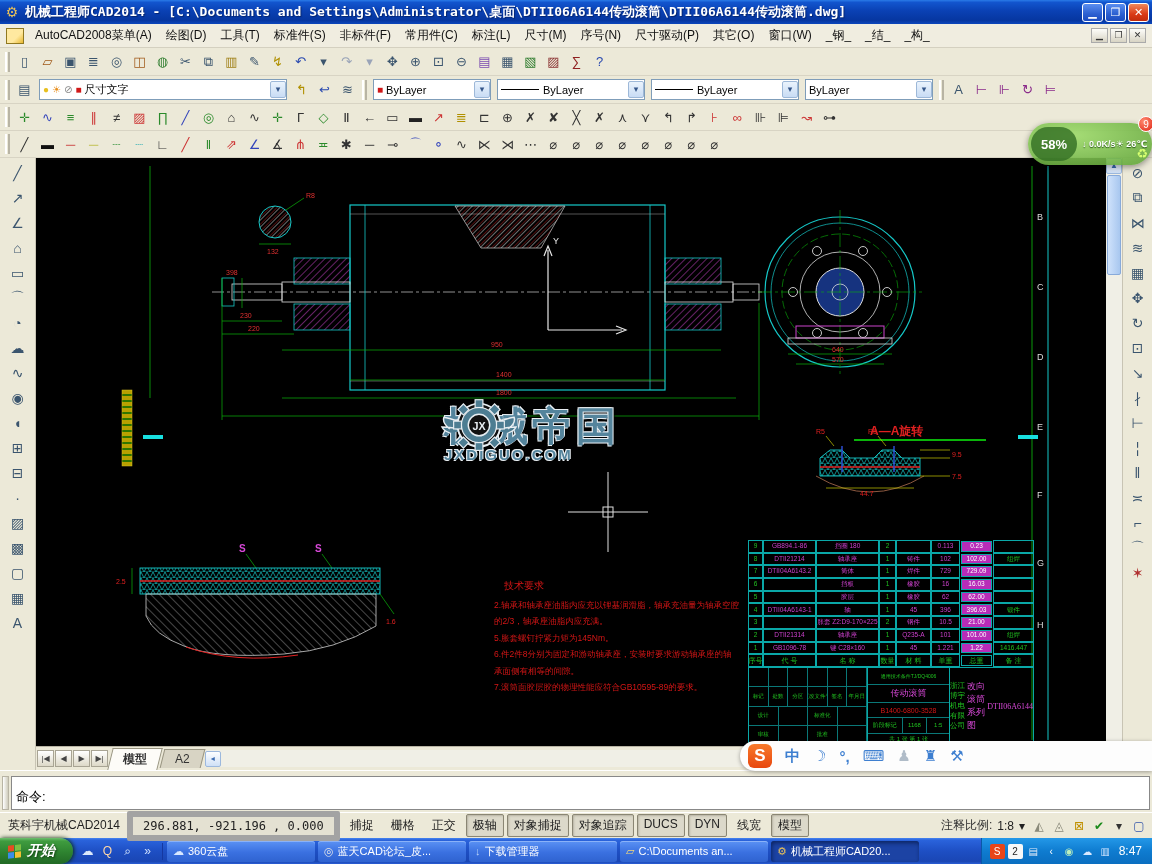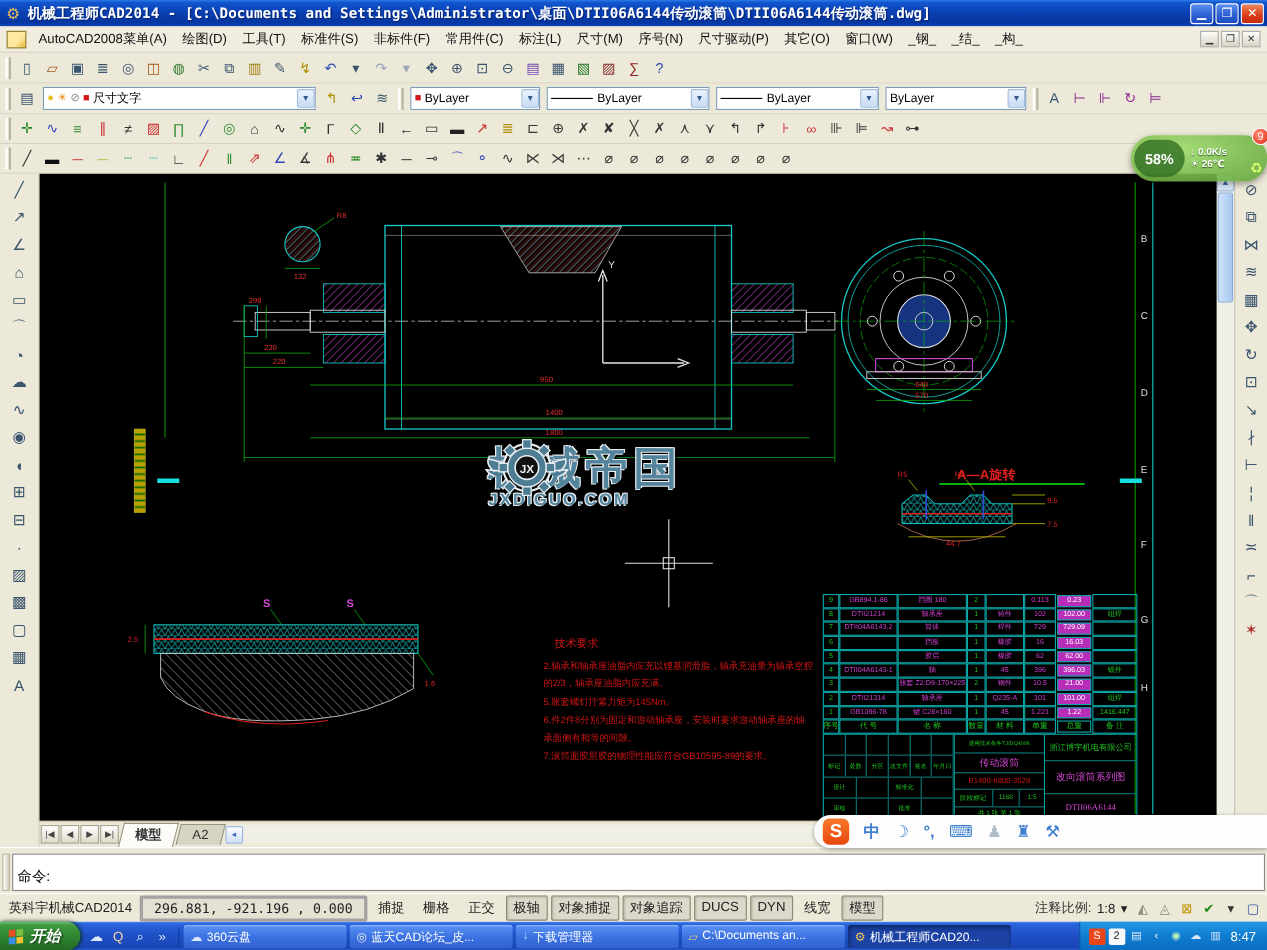--- a/index.html
+++ b/index.html
@@ -67,38 +67,38 @@
   .bomrow > span:nth-child(1) { color:#20c020; }
   .bomrow > span:nth-child(4) { color:#20c020; }
   .bomrow > span:nth-child(7) { background:#b82cb8; color:#fff; margin:1px; }
   .bomrow > span:nth-child(8) { color:#20c020; }
   .bomhead > span { color:#20c020 !important; background:none !important; font-size:7px; }
   .tblock { position:absolute; left:712px; top:509px; width:286px; height:79px; border:1px solid #0aa8a8; display:flex; font-size:6px; color:#20c020; }
   .tb-left { width:119px; border-right:1px solid #0aa8a8; display:flex; flex-direction:column; }
   .tb-left .r { flex:1; display:flex; border-bottom:1px solid #0a7878; }
   .tb-left .r span { flex:1; border-right:1px solid #0a7878; display:flex; align-items:center; justify-content:center; font-size:5.5px; white-space:nowrap; overflow:hidden; }
   .tb-mid { width:82px; border-right:1px solid #0aa8a8; display:flex; flex-direction:column; text-align:center; }
-  .tb-right { flex:1; display:flex; flex-direction:column; text-align:left; }
+  .tb-right { flex:1; display:flex; flex-direction:row; text-align:left; }
   .magenta { color:#d848d8;font-family:Liberation Serif, serif; } .redtxt { color:#d41616; }
 
   .watermark { position:absolute; left:404px; top:230px; width:290px; height:92px; display:flex; align-items:center; pointer-events:none; }
   .wmgear { width:78px; height:78px; position:relative; flex:0 0 auto; }
   .wmtext { margin-left:4px; }
   .wm-cn { font-size:40px; font-weight:bold; color:#54849c; letter-spacing:4px; line-height:1.0; text-shadow:-1px -1px 0 #e8eef2,1px -1px 0 #e8eef2,-1px 1px 0 #e8eef2,2px 2px 2px #000; }
   .wm-en { font-size:15px; font-weight:bold; color:#54849c; letter-spacing:2px; text-shadow:-1px -1px 0 #e8eef2,1px -1px 0 #e8eef2,-1px 1px 0 #e8eef2,2px 2px 2px #000; }
 
   
   .cmdsplit { height:4px; background:#ECE9D8; border-top:1px solid #fff; }
   .cmdarea { height:38px; background:#ECE9D8; display:flex; padding:2px; }
   .cmdgutter { width:7px; background:linear-gradient(90deg,#fff,#cfccbc); border:1px solid #b8b4a4; margin-right:2px; }
   .cmdbox { flex:1; background:#fff; border:1px solid #888; font-size:13px; color:#000; display:flex; align-items:flex-end; padding:3px 4px; font-family:"Liberation Sans","DejaVu Sans",sans-serif; }
 
   
   .statusbar { height:26px; background:#ECE9D8; border-top:1px solid #fff; display:flex; align-items:center; font-size:12px; color:#222; padding:0 4px; gap:3px; }
-  .coords { border:3px solid #a3a3a3; border-radius:2px; background:#e4e1d2; padding:2px 10px; min-width:195px; font-family:"DejaVu Sans Mono","Liberation Mono",monospace; font-size:12px; }
+  .coords { border:6px solid #a3a3a3; border-radius:2px; background:#e4e1d2; padding:2px 10px; min-width:195px; font-family:"DejaVu Sans Mono","Liberation Mono",monospace; font-size:12px; }
   .appname { padding:2px 4px; white-space:nowrap; }
   .tgl { padding:2px 6px; border:1px solid transparent; border-radius:2px; white-space:nowrap; }
   .tgl.on { border:1px solid #8a8674; background:#dcd9ca; box-shadow:inset 1px 1px 2px #b8b4a4; }
   .statright { margin-left:auto; display:flex; align-items:center; gap:5px; }
   .anno-label { color:#333; }
   .statico { width:18px; text-align:center; font-size:12px; }
 
   
   .taskbar { height:26px; background:linear-gradient(180deg,#4584f0 0%,#2a63dc 8%,#1e4fc4 50%,#1a46b4 90%,#2a5ed4 100%); display:flex; align-items:center; }
   .startbtn { height:26px; padding:0 18px 0 8px; background:linear-gradient(180deg,#6fbf6f 0%,#3f9c3f 12%,#2e8330 55%,#236c26 95%); border-radius:0 14px 14px 0; display:flex; align-items:center; gap:5px; color:#fff; font-size:14px; font-weight:bold; font-style:italic; text-shadow:1px 1px 2px #124012; box-shadow:1px 0 4px #0a2a0a; }
@@ -116,21 +116,21 @@
   .clock { color:#fff; font-size:12px; margin-left:2px; }
 
   
   .sogou { position:absolute; left:740px; top:741px; width:412px; height:30px; background:#fdfdfd; border-radius:16px 0 0 16px; box-shadow:0 1px 4px rgba(0,0,0,.35); display:flex; align-items:center; gap:13px; padding:0 10px 0 8px; z-index:50; }
   .slogo { width:24px; height:24px; border-radius:6px; background:linear-gradient(180deg,#f87a2c,#e8470e); color:#fff; font-weight:bold; font-size:17px; display:flex; align-items:center; justify-content:center; }
   .sico { color:#3e7fd0; font-size:15px; font-weight:bold; }
 
   
   .bubble { position:absolute; left:1028px; top:123px; width:124px; height:42px; background:radial-gradient(ellipse at 35% 30%, rgba(160,220,110,.92), rgba(90,160,50,.88)); border-radius:21px; z-index:60; display:flex; align-items:center; box-shadow:0 2px 6px rgba(0,0,0,.4); }
   .pct { width:46px; height:34px; margin-left:3px; background:rgba(50,110,35,.8); border-radius:17px; color:#fff; font-size:13px; font-weight:bold; display:flex; align-items:center; justify-content:center; }
-  .binfo { display:flex; flex-direction:column; margin-left:5px; font-size:9px; color:#fff; line-height:11px; font-weight:bold; text-shadow:0 1px 1px #2a5a18; }
+  .binfo { display:flex; flex-direction:row; margin-left:5px; font-size:9px; color:#fff; line-height:11px; font-weight:bold; text-shadow:0 1px 1px #2a5a18; }
   .badge { position:absolute; right:-2px; top:-7px; width:16px; height:16px; border-radius:50%; background:radial-gradient(circle at 35% 30%,#ff8a70,#e02515); color:#fff; font-size:10px; display:flex; align-items:center; justify-content:center; border:1px solid #fff; }
   .recyc { position:absolute; right:4px; bottom:4px; color:#d6ff70; font-size:13px; }
 </style>
 </head>
 <body>
 
 <div class="titlebar">
   <span class="appicon">⚙</span>
   <span class="title">机械工程师CAD2014 - [C:\Documents and Settings\Administrator\桌面\DTII06A6144传动滚筒\DTII06A6144传动滚筒.dwg]</span>
   <span class="winbtn">▁</span>

